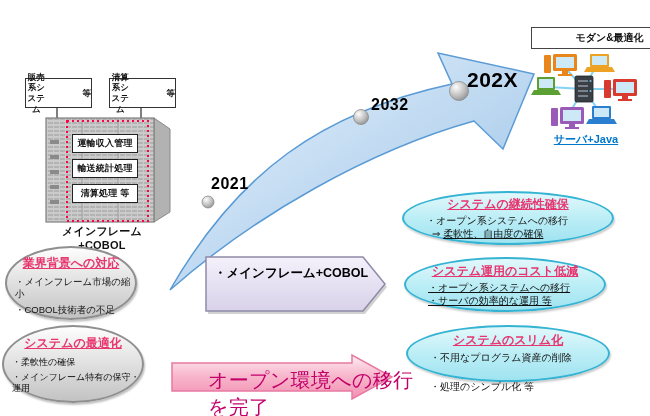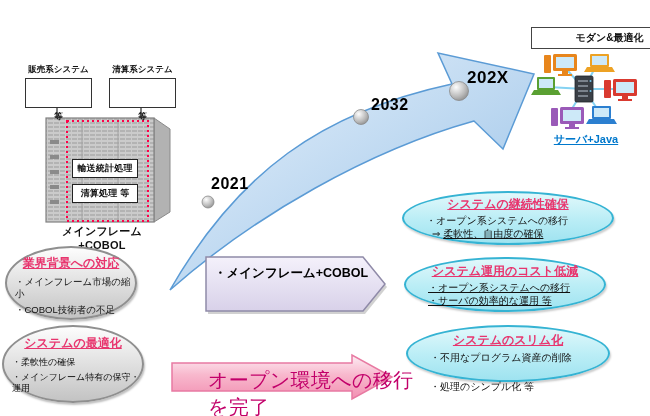--- a/index.html
+++ b/index.html
@@ -4,21 +4,21 @@
 <style>
   html,body{margin:0;padding:0;background:#fff;}
   .stage{
     position:relative;width:650px;height:416px;background:#fff;overflow:hidden;
     font-family:"Liberation Sans","DejaVu Sans",sans-serif;color:#111;
   }
   .stage svg.bg{position:absolute;left:0;top:0;width:650px;height:416px;z-index:1;}
   .abs{position:absolute;z-index:2;}
   
   .sysbox{
-    border:1.5px solid #333;background:#fff;display:flex;flex-direction:column;
+    border:1.5px solid #333;background:#fff;display:flex;flex-direction:row;
     align-items:center;justify-content:center;font-weight:bold;font-size:8.5px;line-height:1.25;text-align:center;gap:36px;
   }
   
   .module{
     border:1.2px solid #222;background:#fff;display:flex;align-items:center;justify-content:center;
     font-weight:bold;font-size:9px;letter-spacing:.2px;
   }
   .mf-caption{font-weight:bold;font-size:11px;text-align:center;letter-spacing:.2px;}
   .year{font-weight:bold;font-size:16px;color:#000;letter-spacing:.5px;}
   .modern-title{
@@ -168,28 +168,29 @@
 
   <div class="abs sysbox" style="left:25px;top:78px;width:65px;height:28px;">
     <span>販売系システム</span>
     <span>等</span>
   </div>
   <div class="abs sysbox" style="left:109px;top:78px;width:65px;height:28px;">
     <span>清算系システム</span>
     <span>等</span>
   </div>
 
+  <div class="abs module" style="left:72px;top:134px;width:64px;height:17px;">運輸収入管理</div>
   <div class="abs module" style="left:72px;top:159px;width:64px;height:17px;">輸送統計処理</div>
   <div class="abs module" style="left:72px;top:184px;width:64px;height:17px;">清算処理 等</div>
 
   <div class="abs mf-caption" style="left:42px;top:224px;width:120px;">メインフレーム+COBOL</div>
 
   <div class="abs year" style="left:211px;top:175px;">2021</div>
   <div class="abs year" style="left:371px;top:96px;">2032</div>
-  <div class="abs year" style="left:467px;top:68px;font-size:17px;text-align:right;">202X</div>
+  <div class="abs year" style="left:467px;top:68px;font-size:21px;text-align:right;">202X</div>
 
   <div class="abs modern-title" style="left:531px;top:27px;width:97px;height:20px;">モダン&amp;最適化</div>
   <div class="abs server-java" style="left:530px;top:132px;width:112px;color:#0078cc;">サーバ+Java</div>
 
   <div class="abs bubble gray" style="left:5px;top:246px;width:132px;height:74px;padding-top:7px;">
     <span class="title pink-title">業界背景への対応</span>
     <span class="item" style="font-size:9.5px;padding-left:8px;margin-top:4px;">・メインフレーム市場の縮小</span>
     <span class="item" style="font-size:9.5px;padding-left:8px;margin-top:3px;">・COBOL技術者の不足</span>
   </div>
   <div class="abs bubble gray" style="left:2px;top:325px;width:142px;height:78px;padding-top:8px;">

